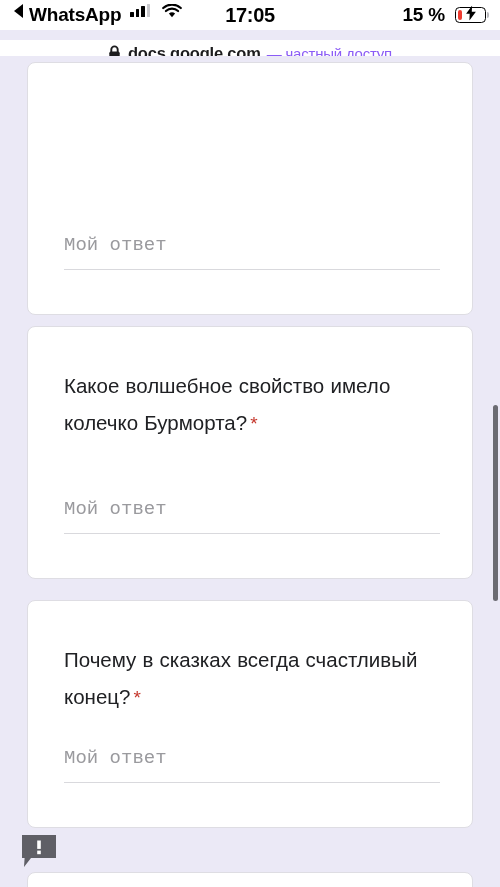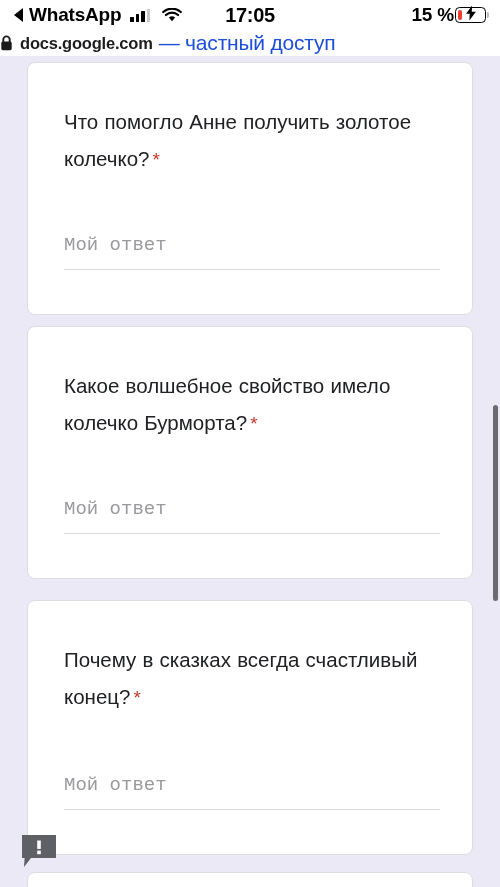--- a/index.html
+++ b/index.html
@@ -29,21 +29,20 @@
     width: 500px;
     height: 30px;
     background: #ffffff;
     display: flex;
     align-items: center;
     box-sizing: border-box;
     padding: 0 14px;
   }
   .sb-left {
     display: flex;
-    align-items: center;
     gap: 5px;
     flex: 0 0 auto;
   }
   .back-tri {
     width: 0; height: 0;
     border-top: 7px solid transparent;
     border-bottom: 7px solid transparent;
     border-right: 9px solid #000;
     margin-right: 1px;
   }
@@ -94,21 +93,21 @@
     font-size: 20px;
     font-weight: bold;
     color: #000;
     letter-spacing: -0.3px;
   }
 
   .sb-right {
     margin-left: auto;
     display: flex;
     align-items: center;
-    gap: 1px;
+    gap: 10px;
     z-index: 2;
   }
   .batt-pct {
     font-size: 19px;
     font-weight: bold;
     color: #000;
     letter-spacing: -0.2px;
   }
   .battery {
     position: relative;
@@ -142,43 +141,43 @@
   .bolt {
     position: absolute;
     left: 50%;
     top: 50%;
     transform: translate(-50%, -50%);
   }
 
   
   .urlbar {
     position: absolute;
-    top: 30px; left: 0;
+    top: 40px; left: 0;
     width: 500px;
     height: 26px;
     background: #ffffff;
     display: flex;
     align-items: center;
-    justify-content: flex-start;
+    justify-content: center;
     gap: 6px;
   }
   .lock-icon {
     display: flex;
     align-items: center;
     margin-right: 1px;
   }
   .url-host {
     font-size: 16.5px;
     font-weight: bold;
     color: #1c1c1e;
     letter-spacing: -0.2px;
   }
   .url-note {
-    font-size: 21px;
-    color: #1d4ed8;
+    font-size: 15px;
+    color: #8b5cf6;
     letter-spacing: -0.2px;
   }
 
   
   .formarea {
     position: absolute;
     top: 56px; left: 0;
     width: 500px;
     height: 831px;
     background: #ebe9f6;
@@ -296,36 +295,35 @@
         <rect x="1.3" y="6.6" width="10.4" height="8.6" rx="1.6" fill="#1c1c1e"></rect>
       </svg>
     </span>
     <span class="url-host">docs.google.com</span>
     <span class="url-note">— частный доступ</span>
   </div>
 
   <div class="formarea">
 
     <div class="card" style="top:6px; height:253px;">
-      <div class="q-text"><span>Что помогло Анне получить золотое колечко?</span><span class="req-star">*</span></div>
       <div class="answer">
         <div class="answer-ph">Мой ответ</div>
         <div class="answer-line"></div>
       </div>
     </div>
 
     <div class="card" style="top:270px; height:253px;">
       <div class="q-text"><span>Какое волшебное свойство имело колечко Бурморта?</span><span class="req-star">*</span></div>
       <div class="answer">
         <div class="answer-ph">Мой ответ</div>
         <div class="answer-line"></div>
       </div>
     </div>
 
-    <div class="card" style="top:544px; height:255px;">
+    <div class="card" style="top:544px; height:228px;">
       <div class="q-text"><span>Почему в сказках всегда счастливый конец?</span><span class="req-star">*</span></div>
       <div class="answer">
         <div class="answer-ph">Мой ответ</div>
         <div class="answer-line"></div>
       </div>
     </div>
 
     <div class="card" style="top:816px; height:60px;"></div>
 
     <div class="scrollbar" style="top:349px; height:196px;"></div>

